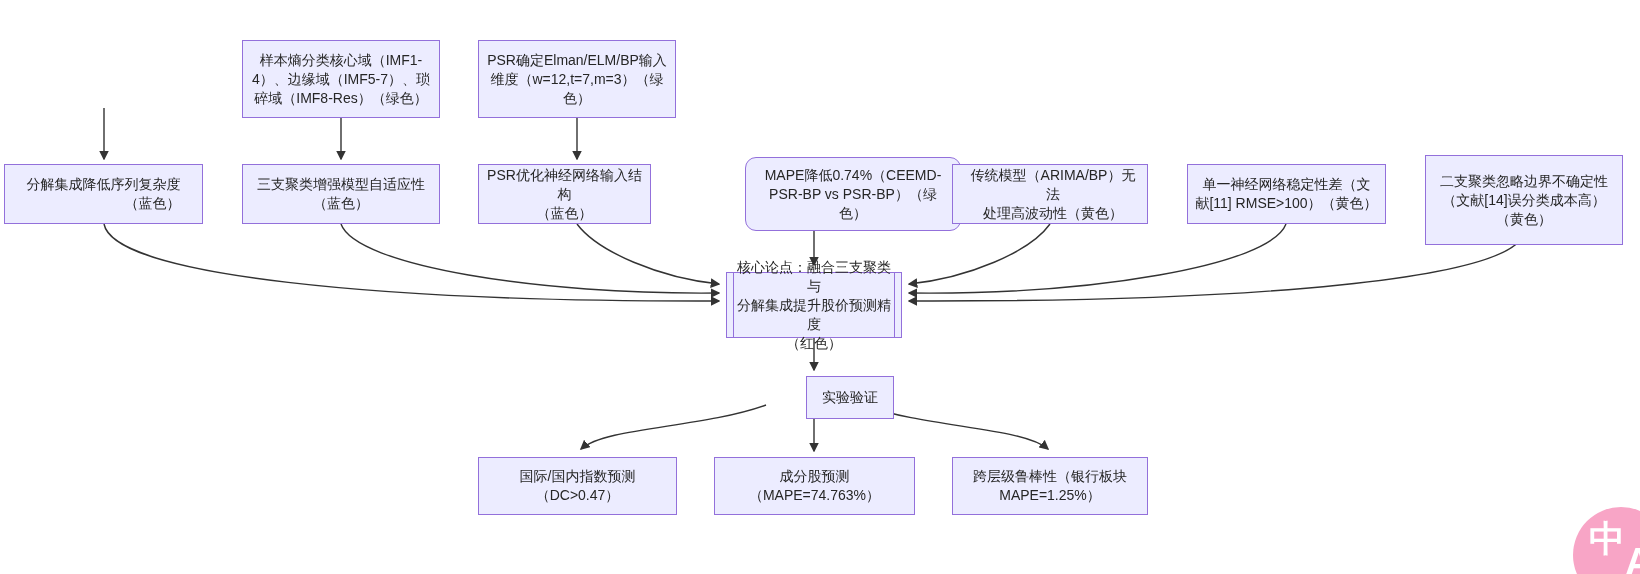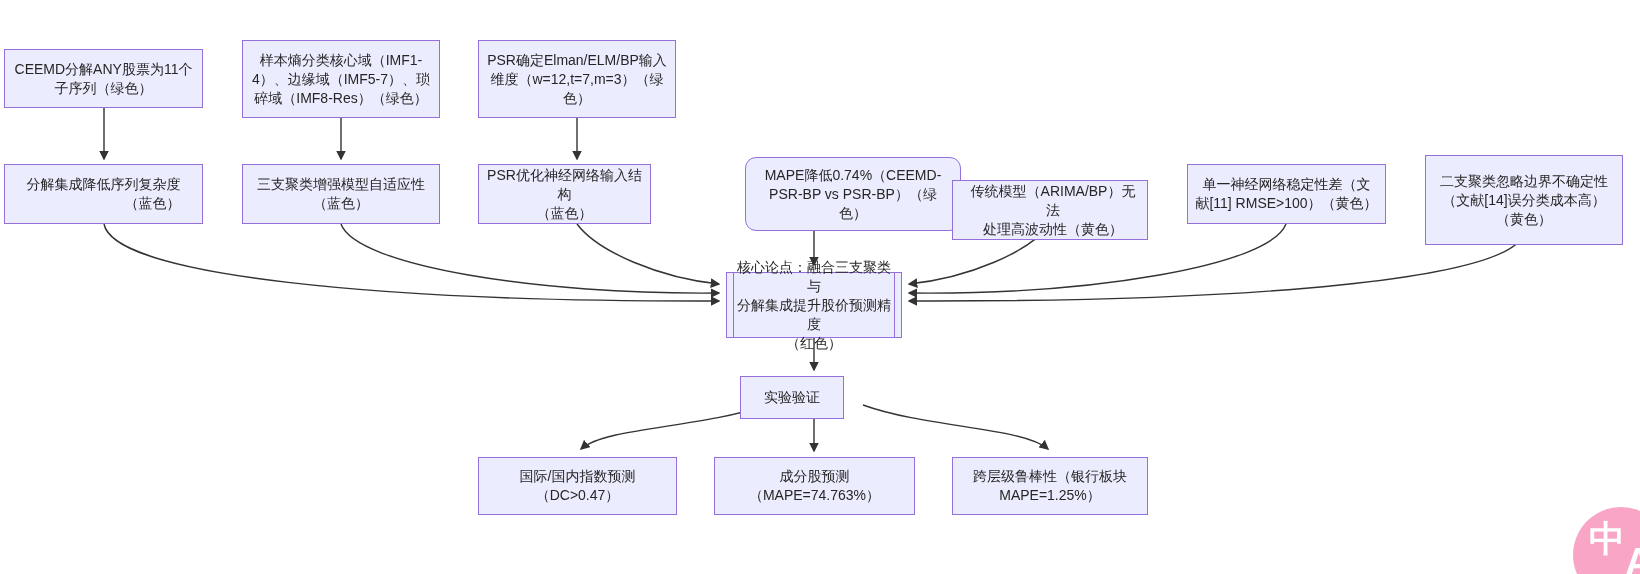--- a/index.html
+++ b/index.html
@@ -18,25 +18,25 @@
     white-space:pre-line;padding:2px 6px;
   }
   
   #n-a1{left:4px;top:49px;width:199px;height:59px;}
   #n-a2{left:242px;top:40px;width:198px;height:78px;}
   #n-a3{left:478px;top:40px;width:198px;height:78px;}
   #n-b1{left:4px;top:164px;width:199px;height:60px;text-align:right;}
   #n-b2{left:242px;top:164px;width:198px;height:60px;}
   #n-b3{left:478px;top:164px;width:173px;height:60px;}
   #n-b4{left:745px;top:157px;width:216px;height:74px;border-radius:11px;}
-  #n-b5{left:952px;top:180px;width:196px;height:60px;padding-left:12px;}
+  #n-b5{left:952px;top:164px;width:196px;height:60px;padding-left:12px;}
   #n-b6{left:1187px;top:164px;width:199px;height:60px;}
   #n-b7{left:1425px;top:155px;width:198px;height:90px;}
   #n-core{left:726px;top:272px;width:176px;height:66px;}
-  #n-exp{left:740px;top:376px;width:104px;height:43px;}
+  #n-exp{left:806px;top:376px;width:88px;height:43px;}
   #n-c1{left:478px;top:457px;width:199px;height:58px;}
   #n-c2{left:714px;top:457px;width:201px;height:58px;}
   #n-c3{left:952px;top:457px;width:196px;height:58px;}
   
   .subroutine-lines{
     position:absolute;left:6px;right:6px;top:0;bottom:0;
     border-left:1px solid #9370DB;border-right:1px solid #9370DB;
     pointer-events:none;
   }
   .node-label{position:relative;z-index:1;}
@@ -71,24 +71,20 @@
       <path d="M1050 224 C1030 252, 968 278, 909 284" marker-end="url(#arr)"></path>
       <path d="M1286 224 C1270 266, 1090 295, 909 293" marker-end="url(#arr)"></path>
       <path d="M1524 233 C1512 280, 1250 302, 909 301" marker-end="url(#arr)"></path>
       <path d="M814 338 V370" marker-end="url(#arr)"></path>
       <path d="M766 405 C702 428, 606 427, 581 449" marker-end="url(#arr)"></path>
       <path d="M814 419 V451" marker-end="url(#arr)"></path>
       <path d="M863 405 C927 428, 1022 427, 1048 449" marker-end="url(#arr)"></path>
     </g>
   </svg>
 
-  <div class="node" id="n-a1">
-    <span class="node-label">CEEMD分解ANY股票为11个
-子序列（绿色）</span>
-  </div>
   <div class="node" id="n-a2">
     <span class="node-label">样本熵分类核心域（IMF1-
 4）、边缘域（IMF5-7）、琐
 碎域（IMF8-Res）（绿色）</span>
   </div>
   <div class="node" id="n-a3">
     <span class="node-label">PSR确定Elman/ELM/BP输入
 维度（w=12,t=7,m=3）（绿
 色）</span>
   </div>

